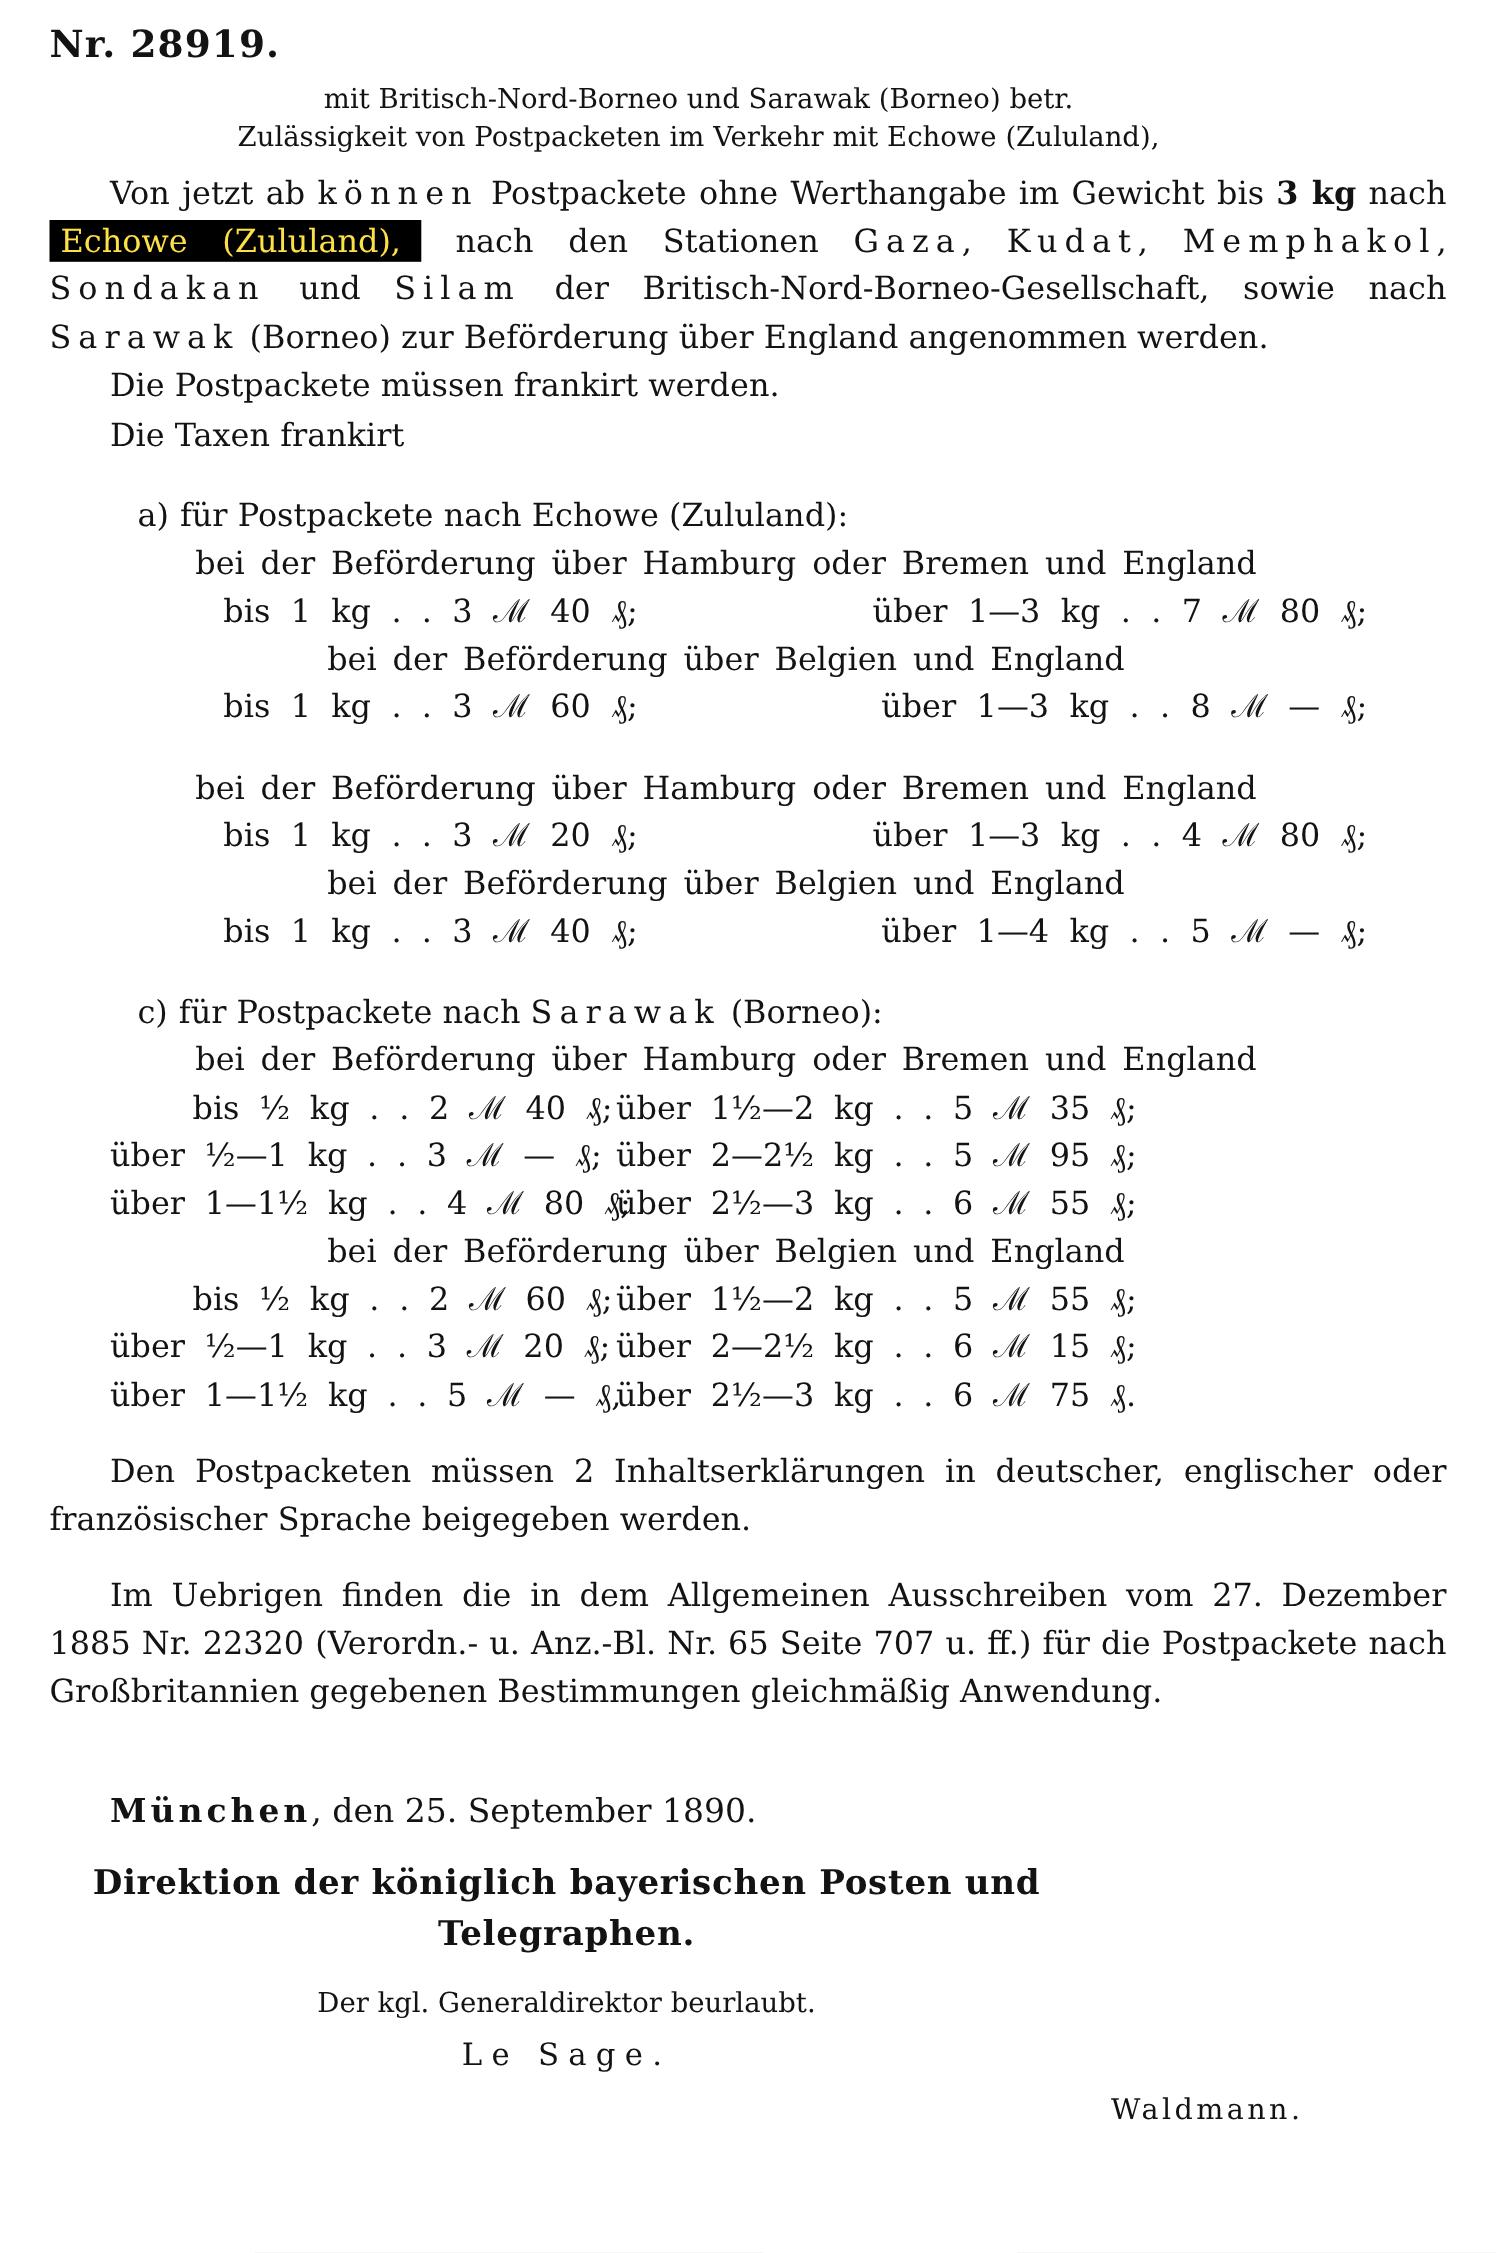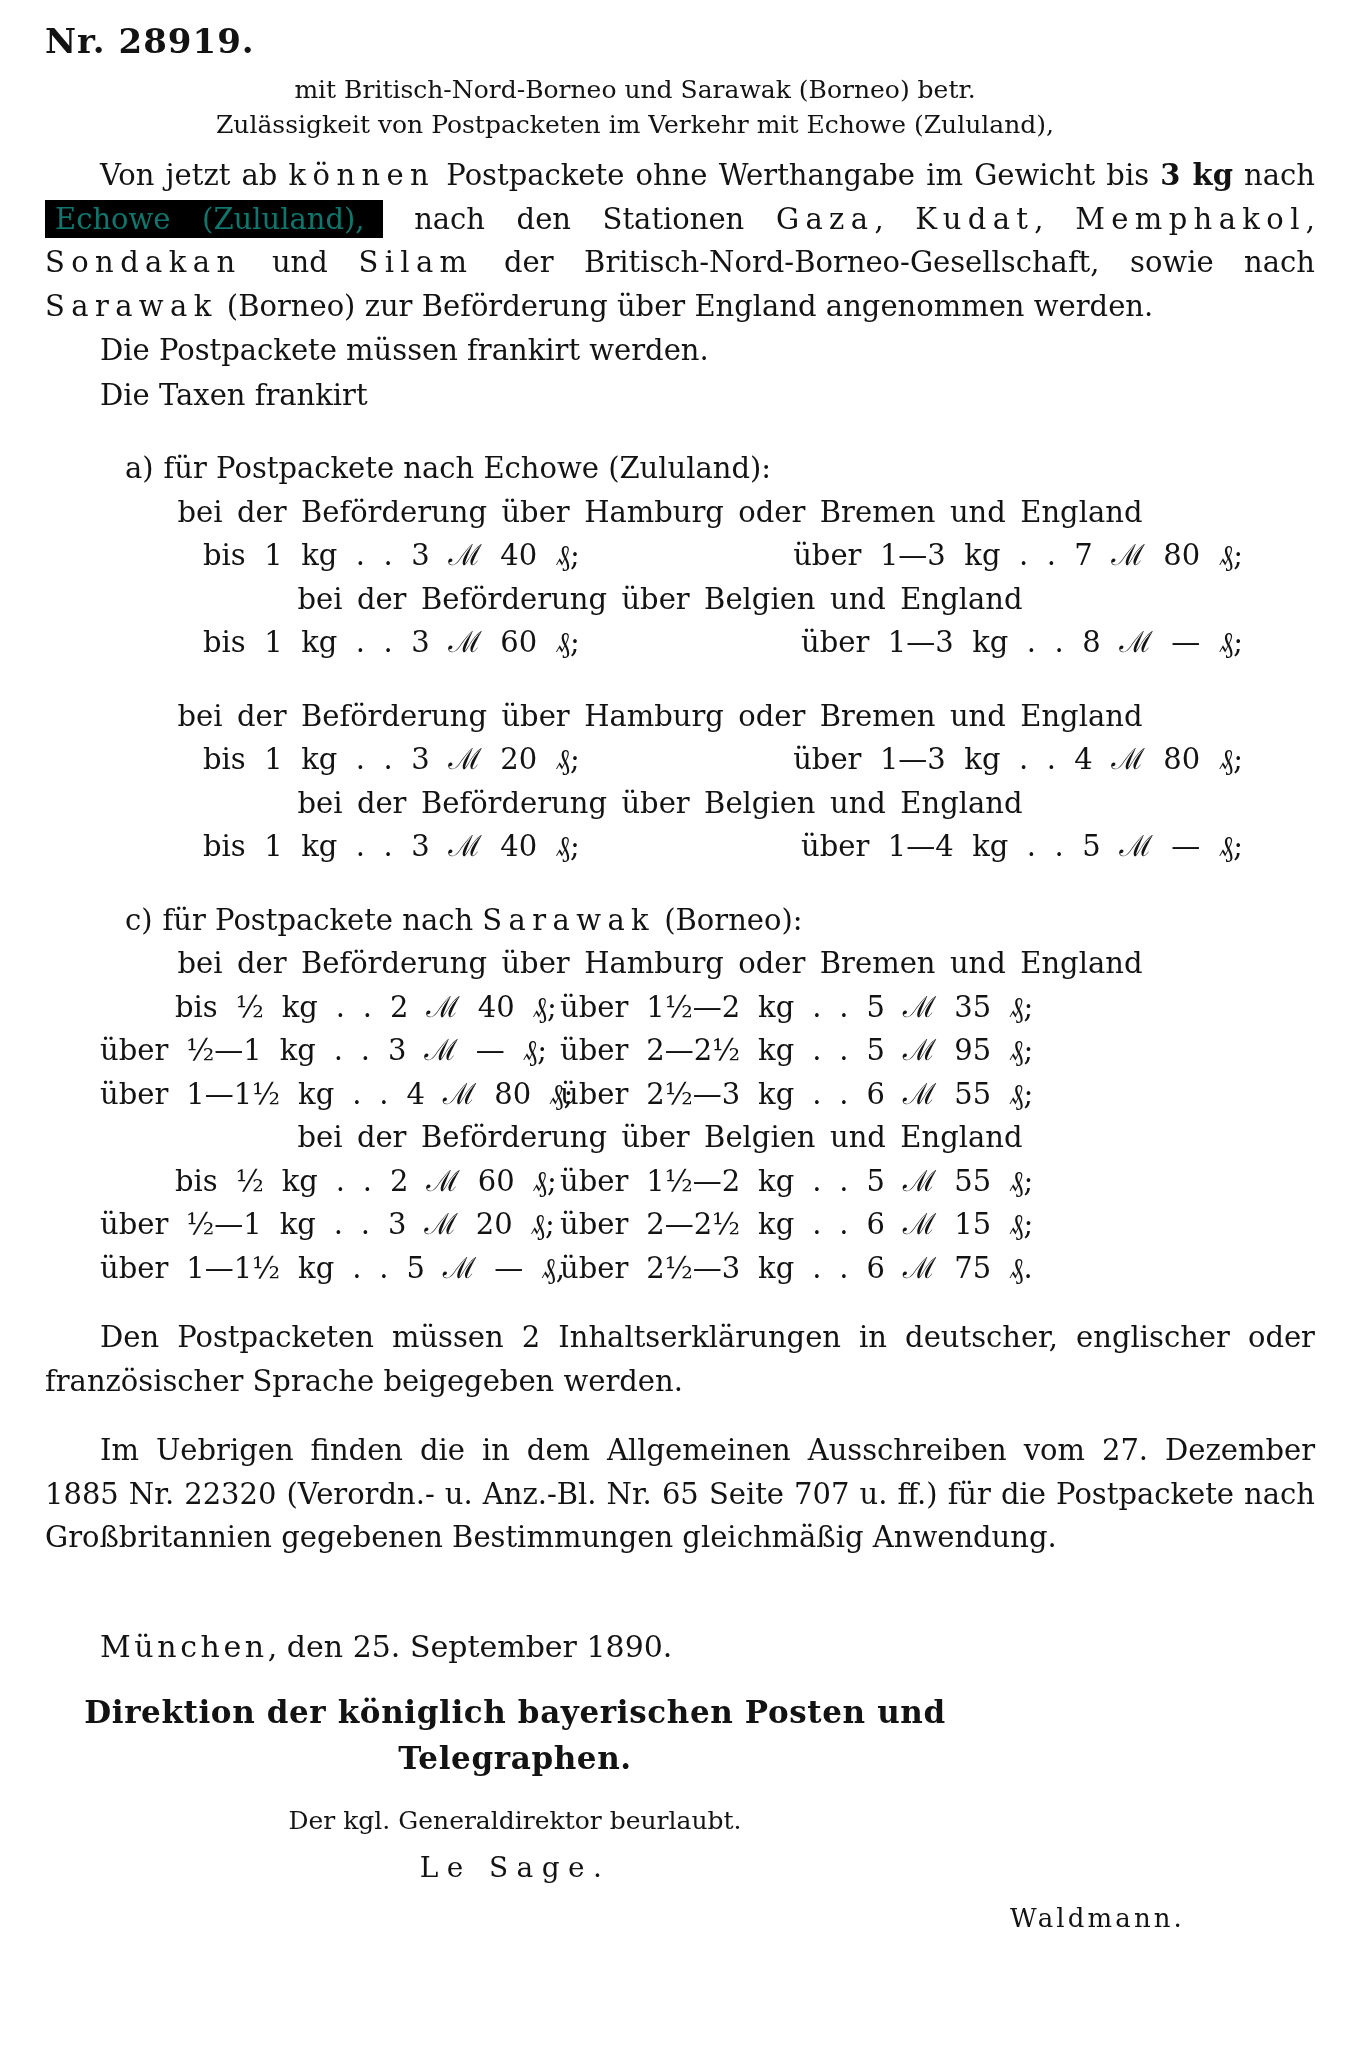--- a/index.html
+++ b/index.html
@@ -13,23 +13,23 @@
     color:#131313;
     font-family:"DejaVu Serif","Liberation Serif",serif;
     font-size:29px;
     line-height:1.5;
     overflow:hidden;
   }
   .doc-number { font-size:34px; font-weight:bold; letter-spacing:1px; }
   .title { text-align:center; font-size:25px; line-height:1.38; margin:6px 90px 0 0; font-weight:500; }
   .intro { margin:12px 0 0 0; text-indent:55px; text-align:justify; }
   .sp { letter-spacing:0.22em; }
-  .sp-light { letter-spacing:0.12em; }
+  .sp-light { letter-spacing:0.12em;font-weight:bold; }
   .b { font-weight:bold; }
-  .hl { background:#000000; color:#0f766e; padding:2px 18px 2px 10px; }
+  .hl { background:#000000; color:#fde047; padding:2px 18px 2px 10px; }
   .plain-line { text-indent:55px; margin:1px 0 0 0; }
   .section { margin:30px 0 0 80px; }
   .sec-head { padding-left:46px; text-indent:-46px; margin-right:40px; text-align:justify; }
   .sec-label { padding-right:10px; }
   .route-caption { width:1150px; margin-left:-40px; text-align:center; word-spacing:0.18em; }
   .rate-flex { display:flex; justify-content:space-between; margin-left:78px; width:1040px; word-spacing:0.32em; white-space:nowrap; }
   .c-table { margin-left:-25px; width:1150px; display:grid; grid-template-columns:460px 1fr; word-spacing:0.3em; }
   .c-cell { white-space:nowrap; }
   .c-first { padding-left:75px; }
   .closing { margin:26px 0 0 0; text-indent:55px; text-align:justify; }

